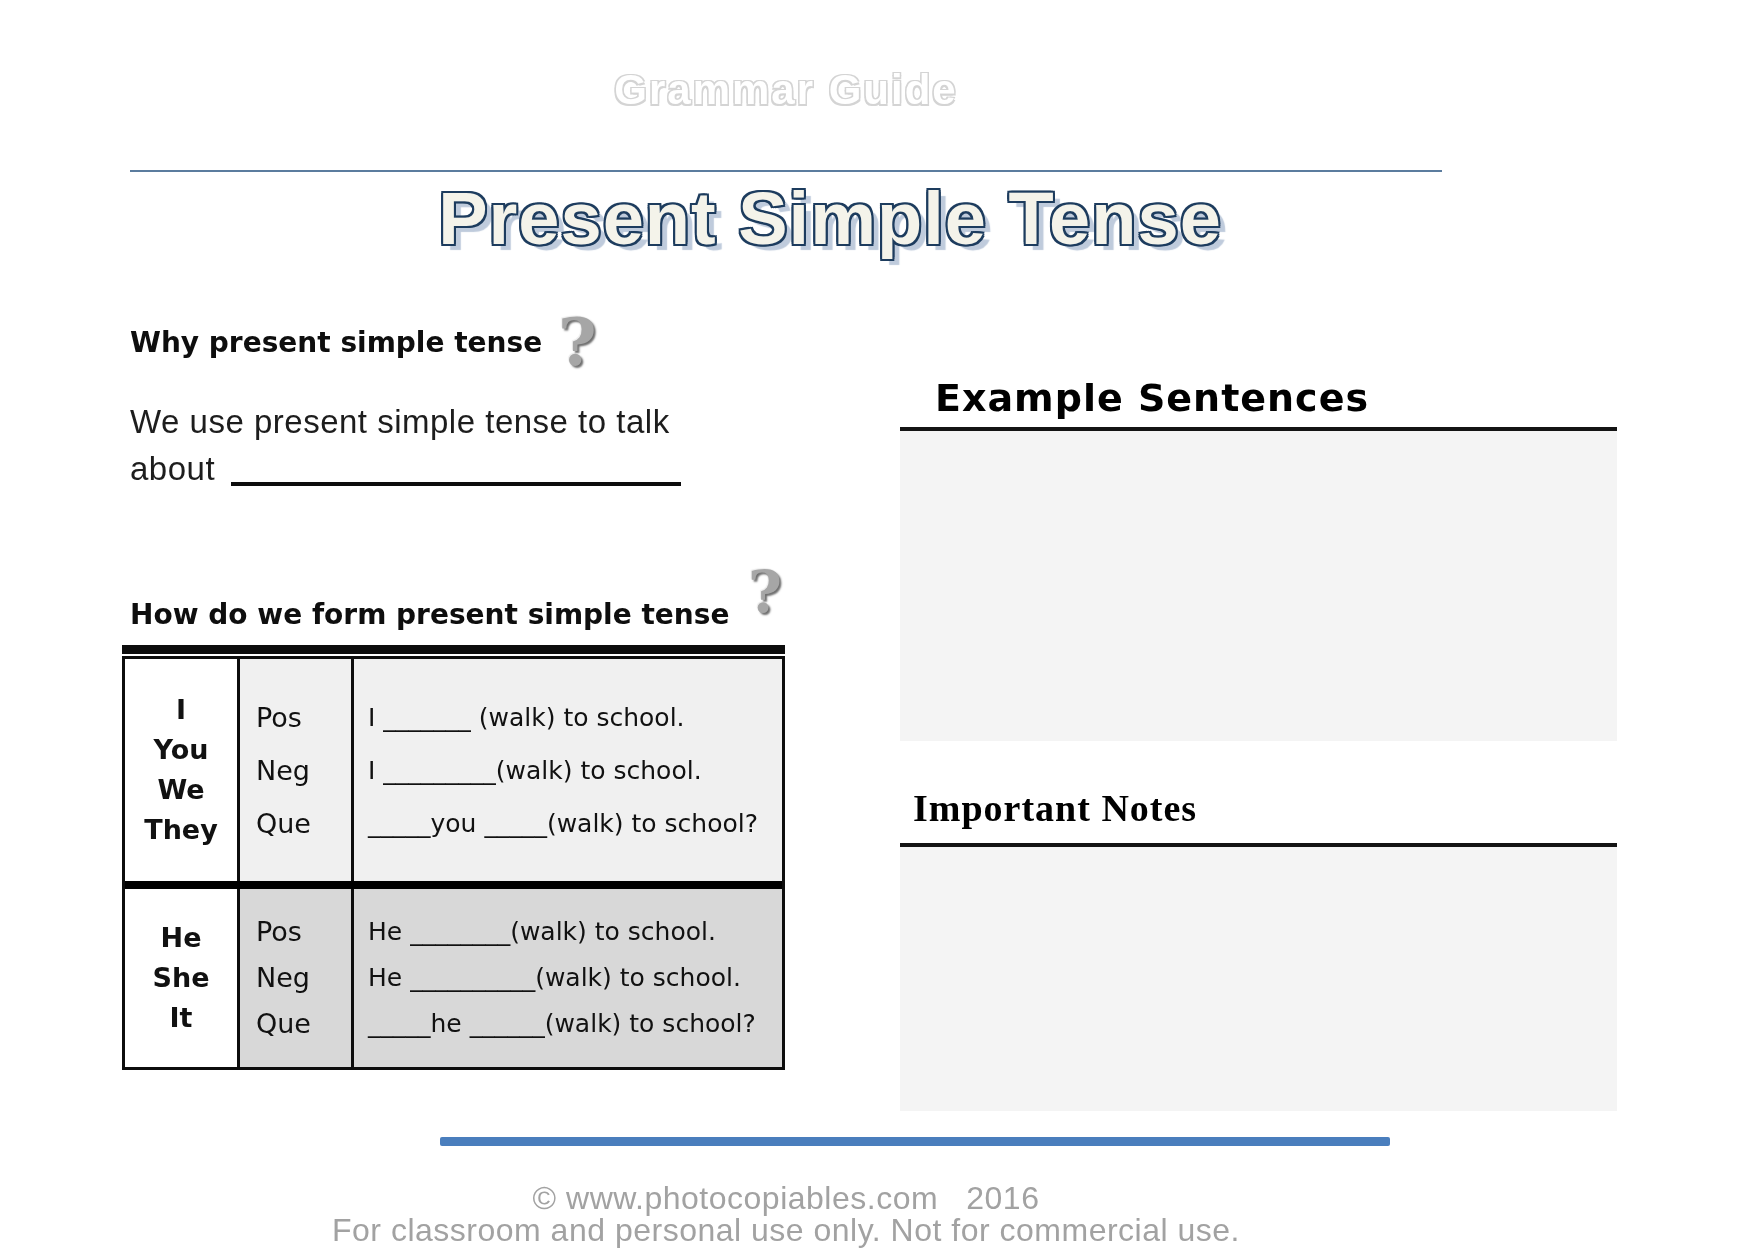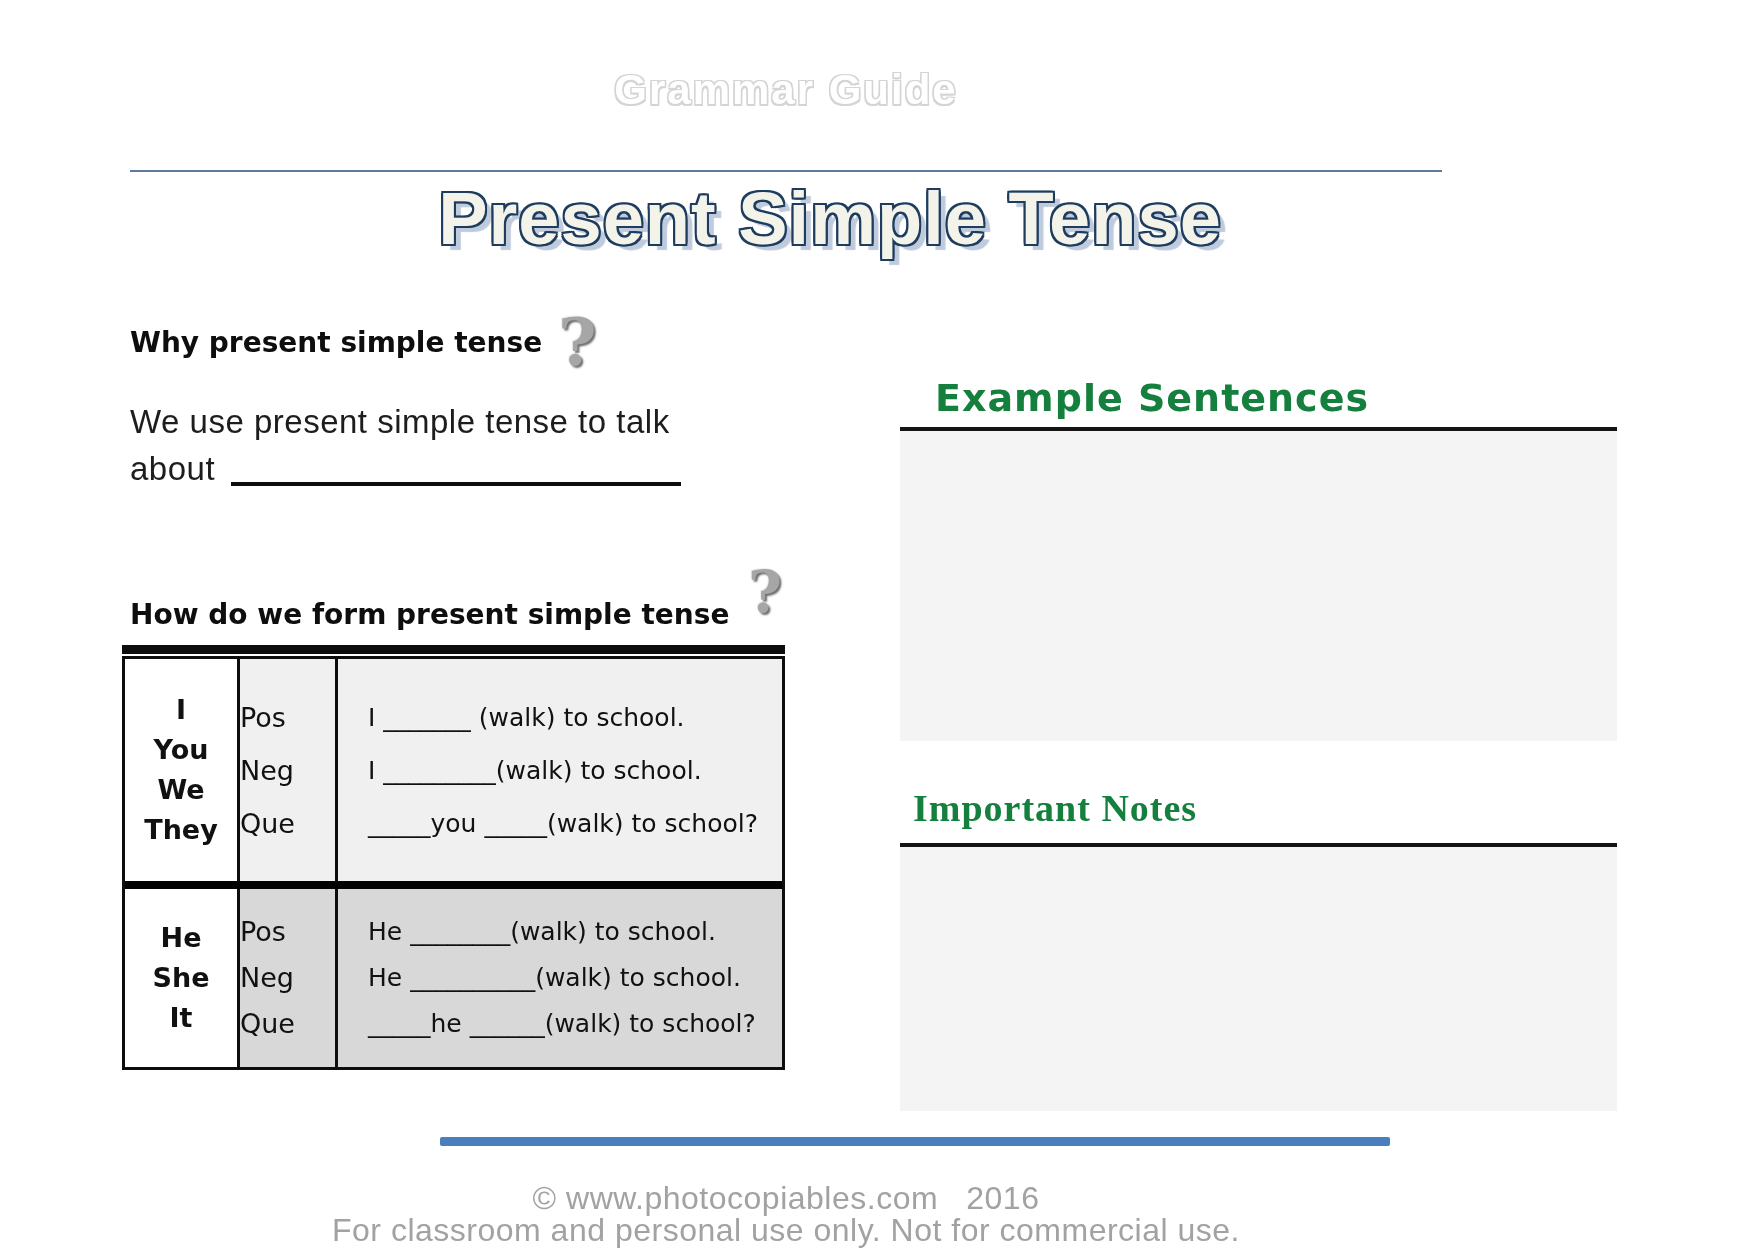--- a/index.html
+++ b/index.html
@@ -63,35 +63,35 @@
   .trow1 { height:222px; }
   .trow2 { height:178px; border-top:8px solid #000000; }
   .pron-cell {
     width:112px; background:#ffffff; border-right:3px solid #0d0d0d;
     display:flex; flex-direction:column; justify-content:center; align-items:center;
     font-weight:bold; font-size:27px; line-height:40px;
   }
   .label-cell {
     width:95px; border-right:3px solid #0d0d0d;
     display:flex; flex-direction:column; justify-content:center;
-    padding-left:0; font-size:27px;
+    padding-left:16px; font-size:27px;
   }
   .sent-cell {
     flex:1; display:flex; flex-direction:column; justify-content:center;
-    padding-left:30px; font-size:25px;
+    padding-left:14px; font-size:25px;
   }
   .trow1 .label-cell .line, .trow1 .sent-cell .line { line-height:53px; }
   .trow2 .label-cell .line, .trow2 .sent-cell .line { line-height:46px; }
   .trow1 .label-cell, .trow1 .sent-cell { background:#f0f0f0; }
   .trow2 .label-cell, .trow2 .sent-cell { background:#d8d8d8; }
 
   
   .section-heading {
     position:absolute; font-family:"DejaVu Sans", sans-serif; font-weight:bold;
-    font-size:38px; letter-spacing:1px; color:#15803d;
+    font-size:38px; letter-spacing:1px; color:#000000;
   }
   .examples-heading { left:935px; top:376px; }
   .notes-heading    { left:913px; top:786px;font-family:Liberation Serif, serif; }
   .panel { position:absolute; left:900px; width:717px; background:#f4f4f4; border-top:4px solid #141414; }
   .examples-panel { top:427px; height:310px; }
   .notes-panel    { top:843px; height:264px; }
 
   
   .footer-bar {
     position:absolute; left:440px; top:1137px; width:950px; height:9px;

